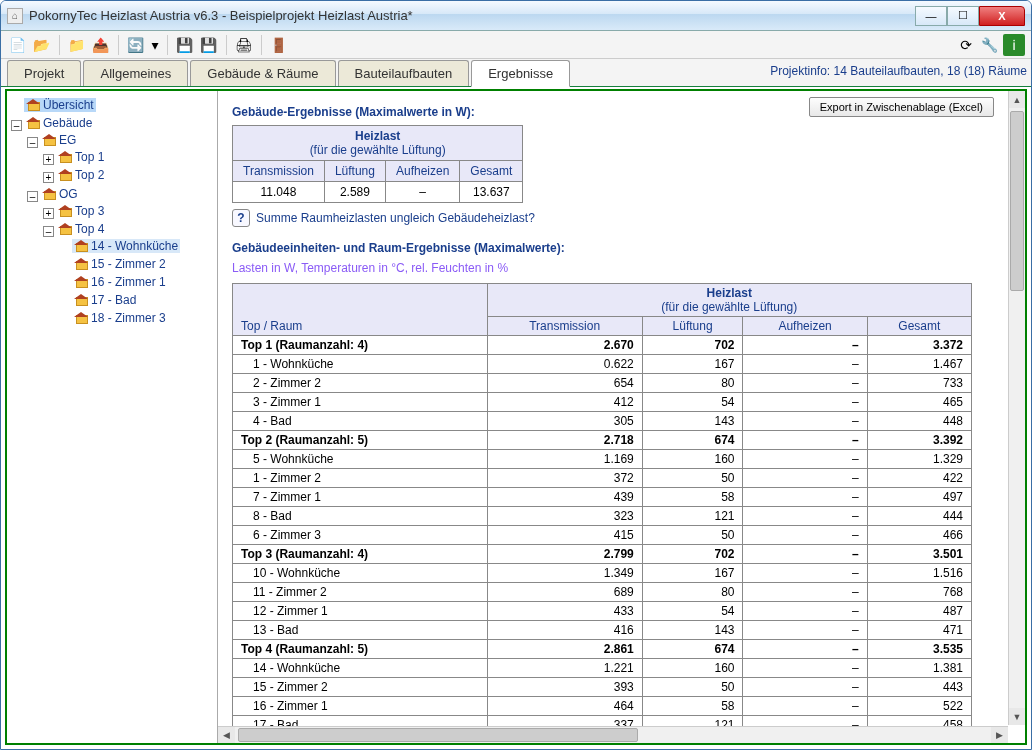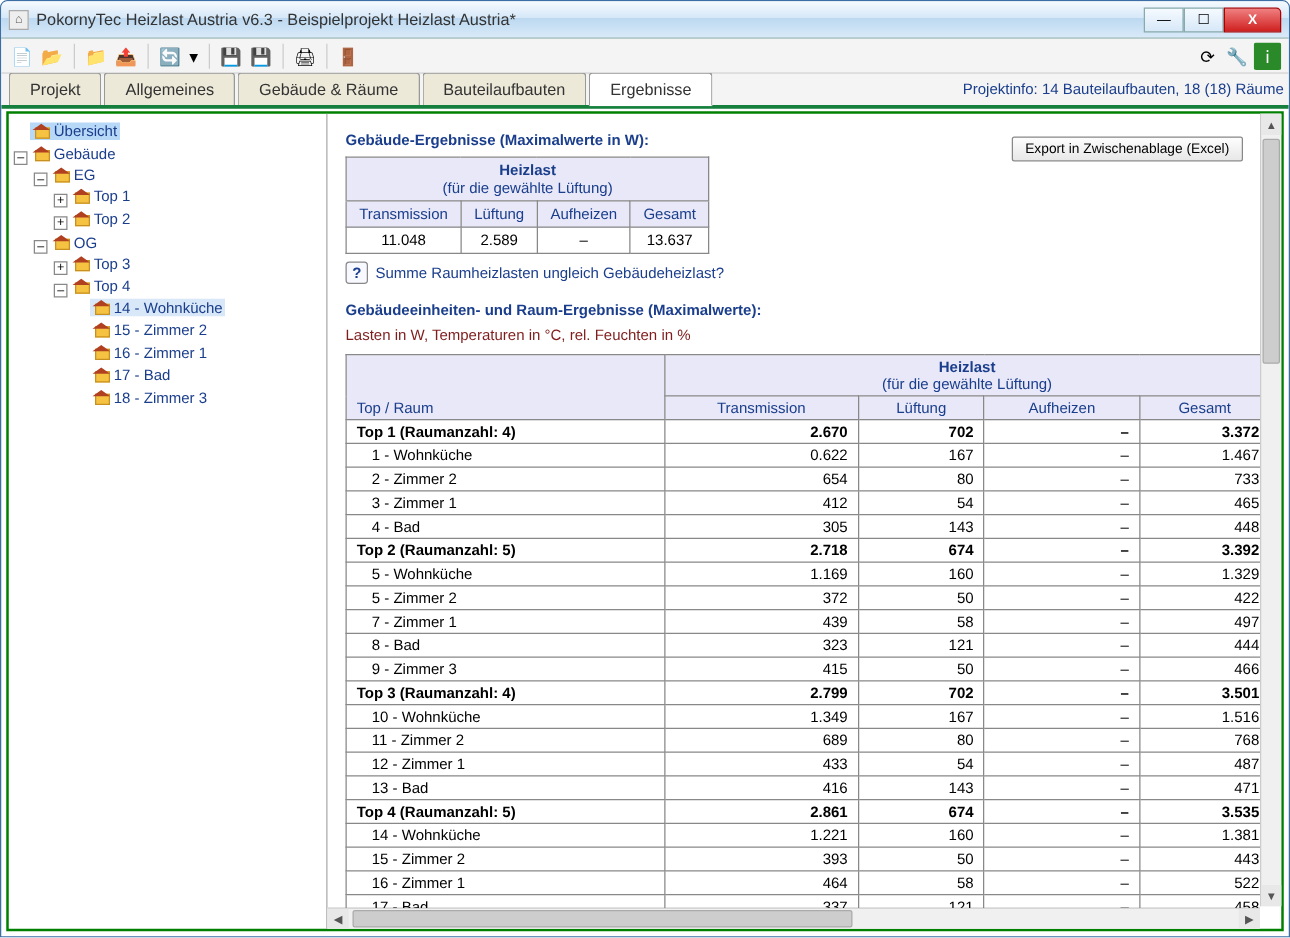--- a/index.html
+++ b/index.html
@@ -8,42 +8,42 @@
 .titlebar { height: 30px; background: linear-gradient(#f5faff, #d7e8f8 45%, #bcd8f0 46%, #d9eaf9); display: flex; align-items: center; padding: 0 6px; border-bottom: 1px solid #8aa; }
 .titlebar .app-icon { width: 16px; height: 16px; background: #eee; border: 1px solid #aaa; margin-right: 6px; display:inline-flex;align-items:center;justify-content:center;font-size:10px;color:#555;}
 .titlebar .title { flex: 1; font-size: 13px; color: #333; }
 .winbtns { display: flex; gap: 0; }
 .winbtn { width: 32px; height: 20px; border: 1px solid #8aa; background: linear-gradient(#f5faff,#d7e8f8); display: flex; align-items: center; justify-content: center; font-size: 11px; cursor: pointer; }
 .winbtn.close { background: linear-gradient(#f08080,#d02020); color: #fff; border-color: #a00; width: 46px; border-radius: 0 4px 0 0; font-weight:bold;}
 .toolbar { height: 28px; border-bottom: 1px solid #ccc; display: flex; align-items: center; padding: 0 6px; gap: 2px; background: #f4f4f4; justify-content: space-between;}
 .toolbar .left, .toolbar .right { display:flex; align-items:center; gap:2px; }
 .tbtn { width: 22px; height: 22px; display: flex; align-items: center; justify-content: center; cursor: pointer; border: 1px solid transparent; font-size: 14px; }
 .sep { width: 1px; height: 20px; background: #ccc; margin: 0 4px; }
-.tabs { height: 28px; display: flex; align-items: flex-end; padding: 0 6px; background:#f4f4f4; border-bottom:3px solid #15803d; position:relative;}
+.tabs { height: 28px; display: flex; align-items: flex-end; padding: 0 6px; background:#f4f4f4; border-bottom:1px solid #15803d; position:relative;}
 .tab { padding: 5px 16px; border: 1px solid #999; border-bottom: none; background: #ece9d8; margin-right: 2px; font-size: 13px; cursor: pointer; border-radius: 3px 3px 0 0; color:#333;}
 .tab.active { background: #fff; font-weight: normal; position:relative; top:1px; border-bottom:1px solid #fff;}
 .projinfo { position:absolute; right:4px; top:5px; color: #1a3e8c; font-size: 12px; }
 .content { position:absolute; top:88px; left:4px; right:4px; bottom:4px; border:2px solid #008000; display:flex; background:#fff;}
-.tree { width: 255px; border-right: 1px solid #aaa; padding: 6px 2px; overflow: auto; font-size: 12px; }
+.tree { width: 211px; border-right: 1px solid #aaa; padding: 6px 2px; overflow: auto; font-size: 12px; }
 .tree ul { list-style: none; padding-left: 16px; }
 .tree > ul { padding-left: 2px; }
 .tree li { padding: 1px 0; white-space: nowrap; position:relative;}
 .tree .node { display: inline-flex; align-items: center; gap: 3px; padding: 0 2px; cursor: pointer; }
 .tree .node.sel { background: #b8d8f8; }
 .tree .node.sel2 { background: #d8e8f8; }
 .tree .tw { display:inline-block; width:11px; height:11px; border:1px solid #888; text-align:center; line-height:9px; font-size:10px; background:#fff; margin-right:2px; cursor:pointer;}
 .tree .sp { display:inline-block; width:13px;}
 .ico-h { display:inline-block; width:14px; height:12px; position:relative; }
 .ico-h::before { content:""; position:absolute; bottom:0; left:2px; width:10px; height:7px; background:#f5c242; border:1px solid #c89020;}
 .ico-h::after { content:""; position:absolute; top:0; left:0; width:0; height:0; border-left:7px solid transparent; border-right:7px solid transparent; border-bottom:5px solid #b04020;}
 .tree a { color: #1a3e8c; text-decoration: none; }
 .main { flex: 1; overflow: auto; padding: 8px 14px; position: relative; }
-.export-btn { position: absolute; top: 18px; right: 14px; padding: 3px 10px; border: 1px solid #888; background: linear-gradient(#fdfdfd,#e8e8e8); font-size: 11px; cursor: pointer; border-radius:2px;}
+.export-btn { position: absolute; top: 6px; right: 14px; padding: 3px 10px; border: 1px solid #888; background: linear-gradient(#fdfdfd,#e8e8e8); font-size: 11px; cursor: pointer; border-radius:2px;}
 h3.sec { color: #1a3e8c; font-weight: bold; font-size: 12px; margin: 6px 0 6px 0; }
-.note { color: #7f1d1d; font-size: 12px; margin-bottom:8px;}
+.note { color: #8b5cf6; font-size: 12px; margin-bottom:8px;}
 .gbtable { border-collapse: collapse; margin-bottom: 6px; }
 .gbtable th, .gbtable td { border: 1px solid #888; padding: 3px 10px; font-size: 12px; }
 .gbtable th { background: #e8e8f8; color: #1a3e8c; font-weight: normal; text-align:center;}
 .gbtable td { text-align: center; }
 .helprow { display:flex; align-items:center; gap:6px; margin-bottom:14px;}
 .helpicon { width:18px; height:18px; border:1px solid #888; border-radius:3px; display:flex; align-items:center; justify-content:center; font-weight:bold; color:#1a3e8c; background:#f8f8ff; cursor:pointer;}
 .helprow a { color:#1a3e8c; text-decoration:none;}
 .bigtable { border-collapse: collapse; width: 740px; }
 .bigtable th, .bigtable td { border: 1px solid #888; padding: 2px 8px; font-size: 12px; }
 .bigtable thead th { background: #e8e8f8; color: #1a3e8c; font-weight: normal; }
@@ -272,42 +272,42 @@
                   <td class="num">3.392</td>
                 </tr>
                 <tr class="room">
                   <td class="name">5 - Wohnküche</td>
                   <td class="num">1.169</td>
                   <td class="num">160</td>
                   <td class="num">–</td>
                   <td class="num">1.329</td>
                 </tr>
                 <tr class="room">
-                  <td class="name">5 - Zimmer 2</td>
+                  <td class="name">1 - Zimmer 2</td>
                   <td class="num">372</td>
                   <td class="num">50</td>
                   <td class="num">–</td>
                   <td class="num">422</td>
                 </tr>
                 <tr class="room">
                   <td class="name">7 - Zimmer 1</td>
                   <td class="num">439</td>
                   <td class="num">58</td>
                   <td class="num">–</td>
                   <td class="num">497</td>
                 </tr>
                 <tr class="room">
                   <td class="name">8 - Bad</td>
                   <td class="num">323</td>
                   <td class="num">121</td>
                   <td class="num">–</td>
                   <td class="num">444</td>
                 </tr>
                 <tr class="room">
-                  <td class="name">9 - Zimmer 3</td>
+                  <td class="name">6 - Zimmer 3</td>
                   <td class="num">415</td>
                   <td class="num">50</td>
                   <td class="num">–</td>
                   <td class="num">466</td>
                 </tr>
                 <tr class="group">
                   <td class="name">Top 3 (Raumanzahl: 4)</td>
                   <td class="num">2.799</td>
                   <td class="num">702</td>
                   <td class="num">–</td>

